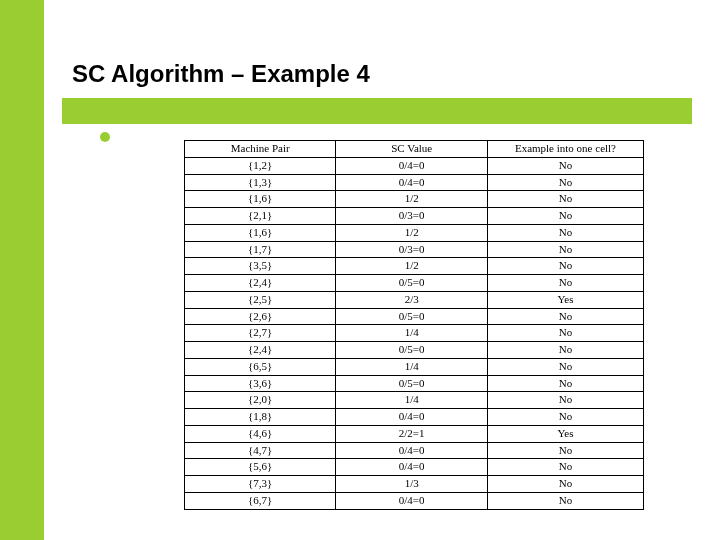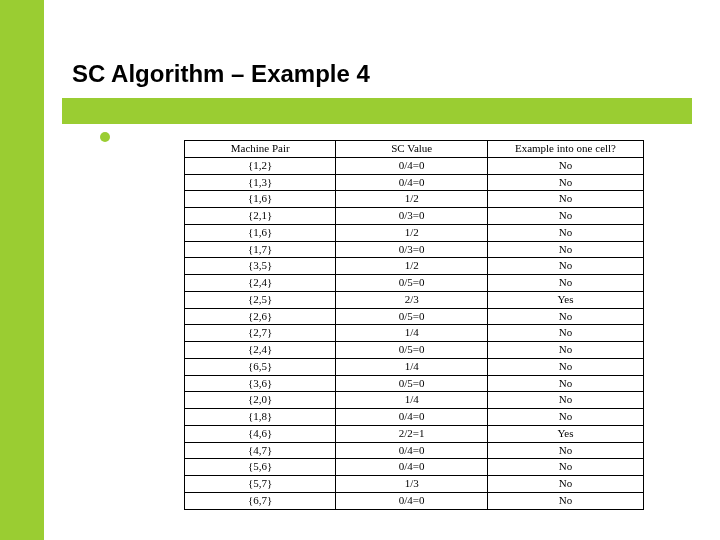--- a/index.html
+++ b/index.html
@@ -188,21 +188,21 @@
             <td>{4,7}</td>
             <td>0/4=0</td>
             <td>No</td>
           </tr>
           <tr>
             <td>{5,6}</td>
             <td>0/4=0</td>
             <td>No</td>
           </tr>
           <tr>
-            <td>{5,7}</td>
+            <td>{7,3}</td>
             <td>1/3</td>
             <td>No</td>
           </tr>
           <tr>
             <td>{6,7}</td>
             <td>0/4=0</td>
             <td>No</td>
           </tr>
         </tbody>
     </table>

